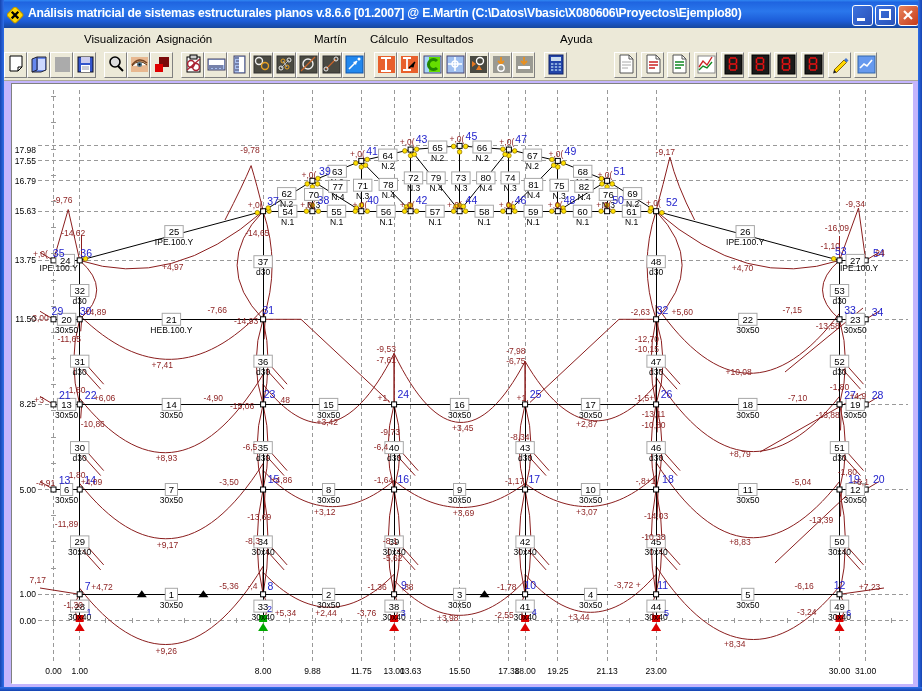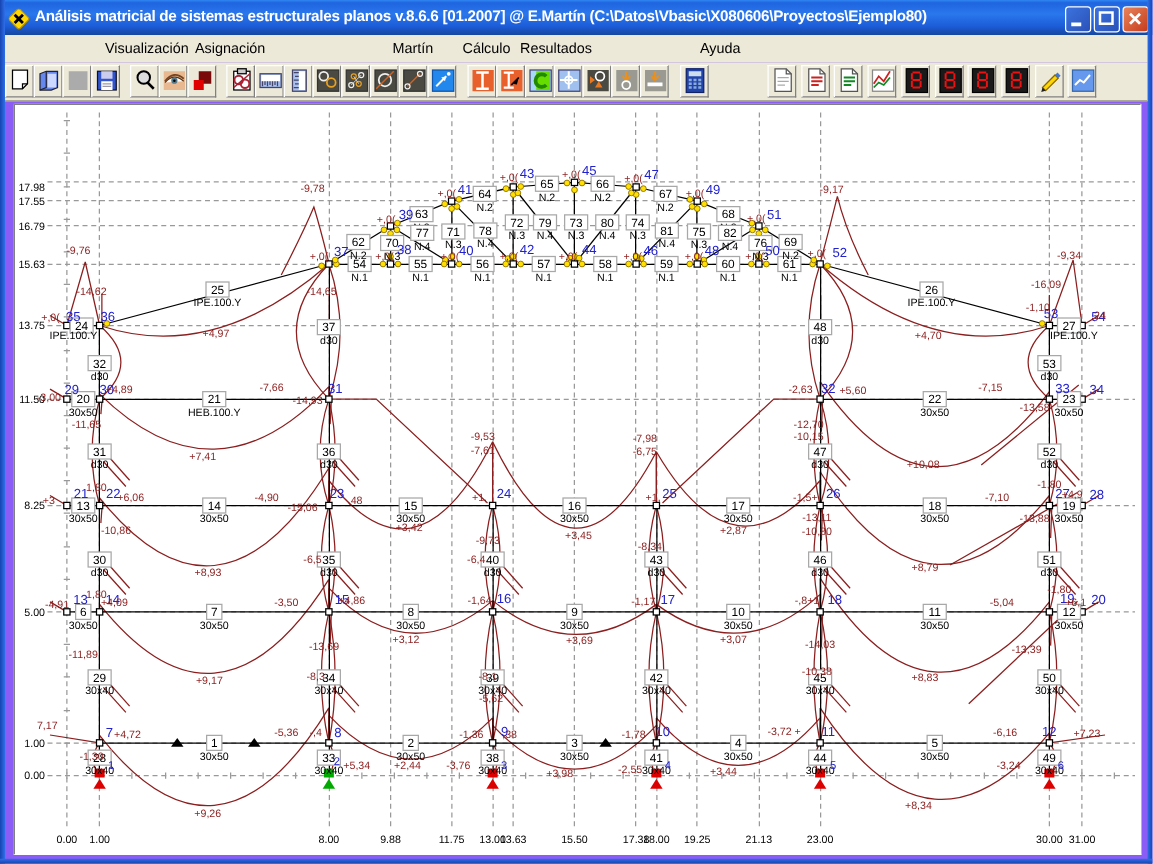--- a/index.html
+++ b/index.html
@@ -1,16 +1,16 @@
 <!DOCTYPE html>
 <html><head><meta charset="utf-8">
 <style>
 html,body{margin:0;padding:0;}
 *{box-sizing:border-box;}
-#win{position:relative;width:922px;height:691px;background:#8b5cf6;overflow:hidden;
+#win{position:relative;width:922px;height:691px;background:#c4b5fd;overflow:hidden;
  font-family:"Liberation Sans",sans-serif;}
 #titlebar{position:absolute;left:0;top:0;width:922px;height:28px;
  background:linear-gradient(180deg,#3087F2 0%,#1F64E0 8%,#2A77EC 40%,#1C5CD8 75%,#16479E 100%);}
 #title{position:absolute;left:28px;top:6px;color:white;font-weight:bold;font-size:12.2px;letter-spacing:-0.22px;white-space:nowrap;}
 #borderL{position:absolute;left:0;top:0;width:4px;height:691px;background:linear-gradient(90deg,#1644B0,#2E6FE8);}
 #borderR{position:absolute;right:0;top:0;width:4px;height:691px;background:linear-gradient(90deg,#2E6FE8,#1644B0);}
 #borderB{position:absolute;left:0;bottom:0;width:922px;height:4px;background:linear-gradient(180deg,#2E6FE8,#1543AE);}
 #menubar{position:absolute;left:4px;top:28px;width:914px;height:22px;background:#ECE9D8;font-size:11.5px;color:black;}
 #toolbar{position:absolute;left:4px;top:50px;width:914px;height:31px;background:#ECE9D8;border-bottom:1px solid #ACA899;}
 #canvas{position:absolute;left:11px;top:83px;width:902px;height:601px;background:white;border:1px solid #808080;border-right-color:#fff;border-bottom-color:#fff;}

